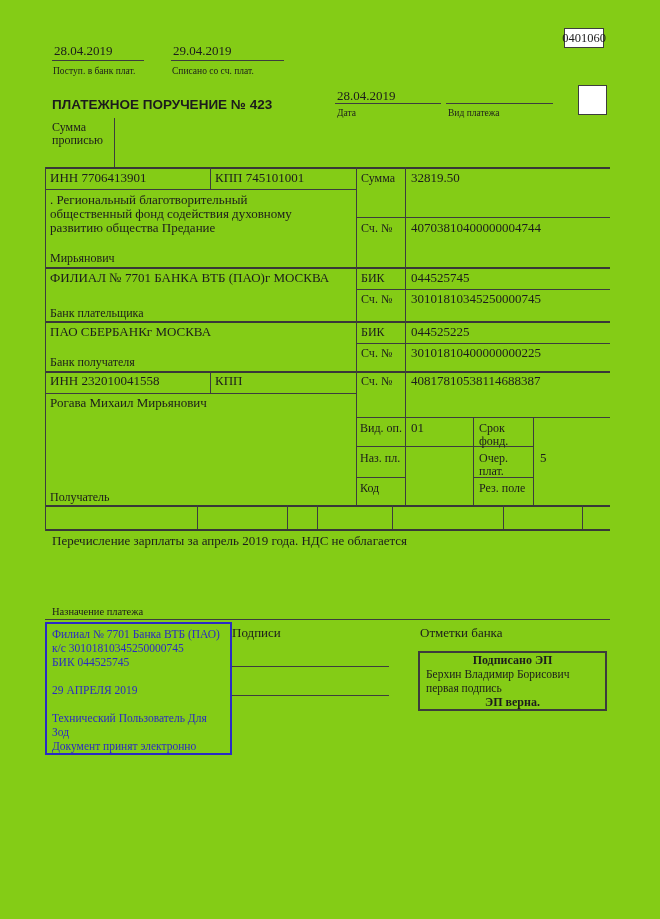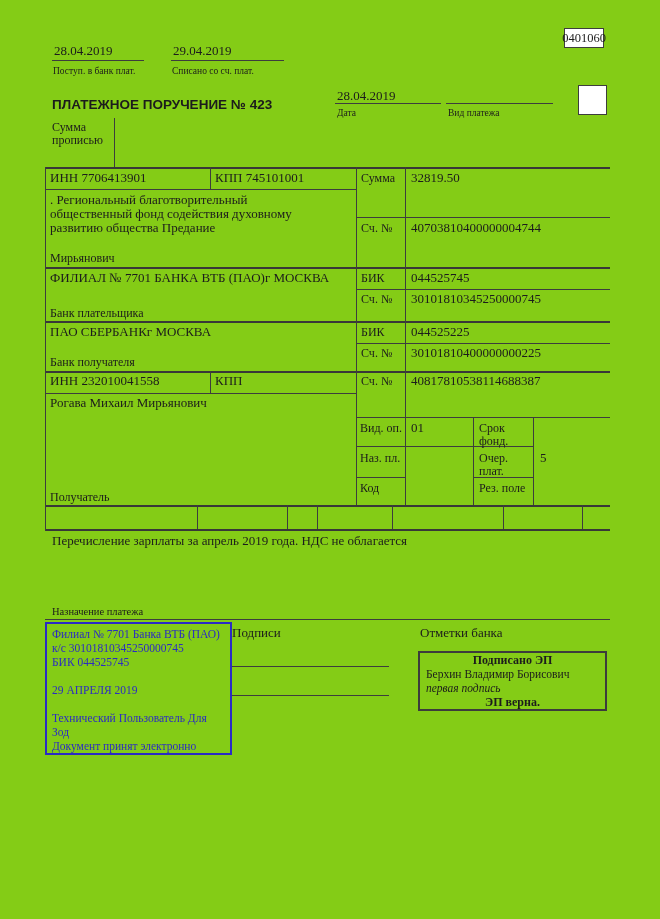--- a/index.html
+++ b/index.html
@@ -16,21 +16,21 @@
   .box{position:absolute;border:1px solid #3d3d3d;background:#fff}
   .code{display:flex;align-items:center;justify-content:center;font-size:12.5px}
   .wrap{white-space:normal}
   .stamp{position:absolute;left:45px;top:622px;width:187px;height:133px;
          border:2px solid #2b2bc4;color:#2b2bc4;font-size:11.5px;line-height:14px;
          padding:3px 5px;overflow:hidden}
   .stampline{min-height:14px;white-space:nowrap}
   .esign{position:absolute;left:418px;top:651px;width:189px;height:60px;
          border:2px solid #3c3c3c;padding:0 6px;font-size:11.5px;line-height:14px}
   .esign .b{font-weight:bold;text-align:center;font-size:12px}
-  .esign .i{font-style:italic}
+  .esign .i{}
   .center{}
 </style>
 </head>
 <body>
 
 <div class="page">
 
   <div class="t" style="left:54px;top:44px">28.04.2019</div>
   <div class="hl" style="left:52px;top:60px;width:92px"></div>
   <div class="lbl" style="left:53px;top:66px">Поступ. в банк плат.</div>

